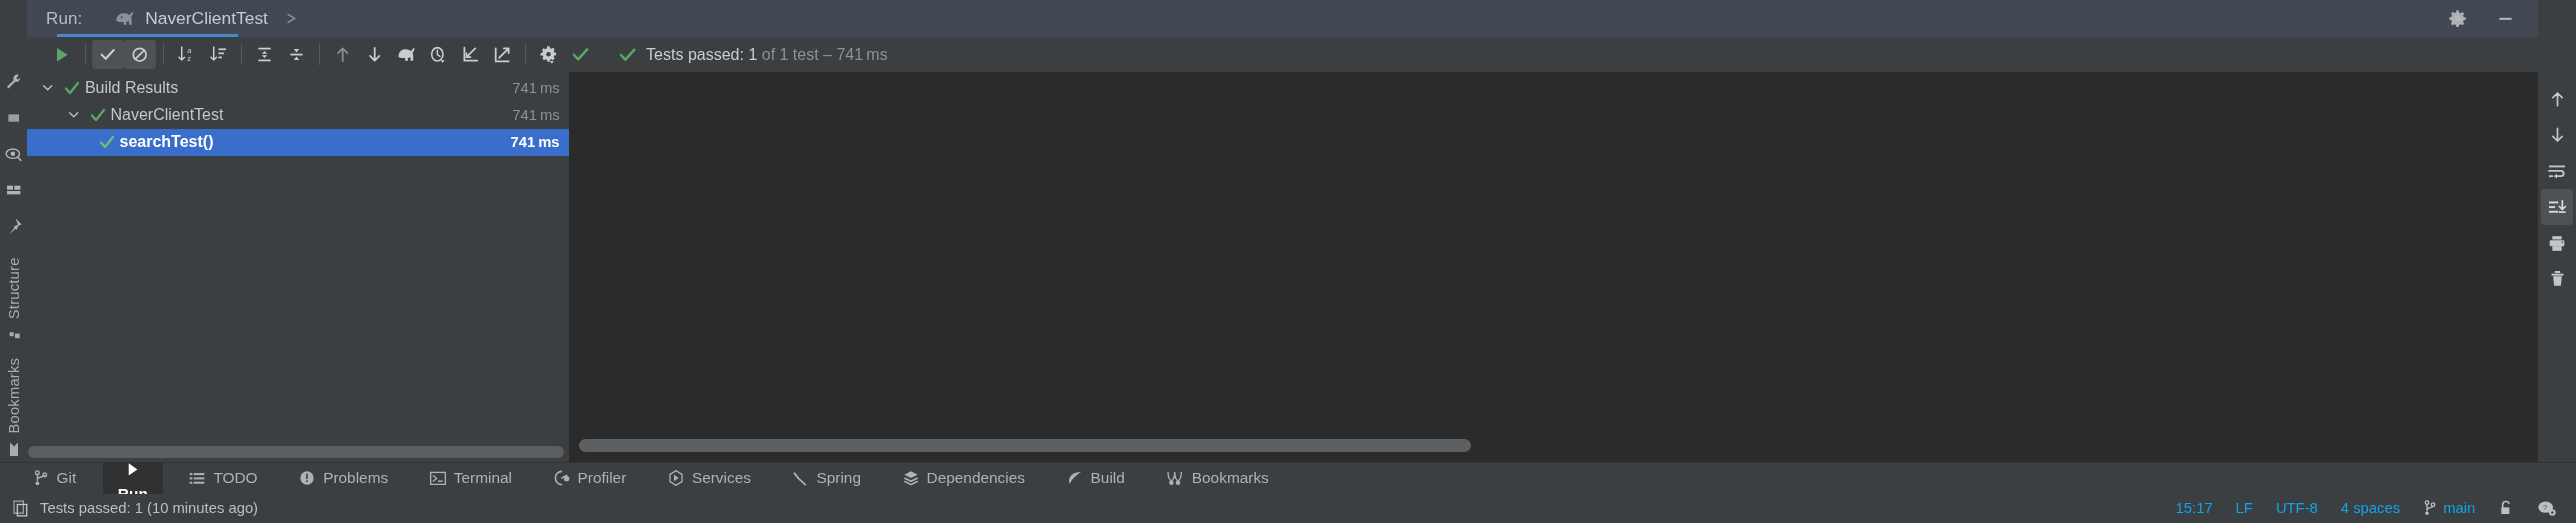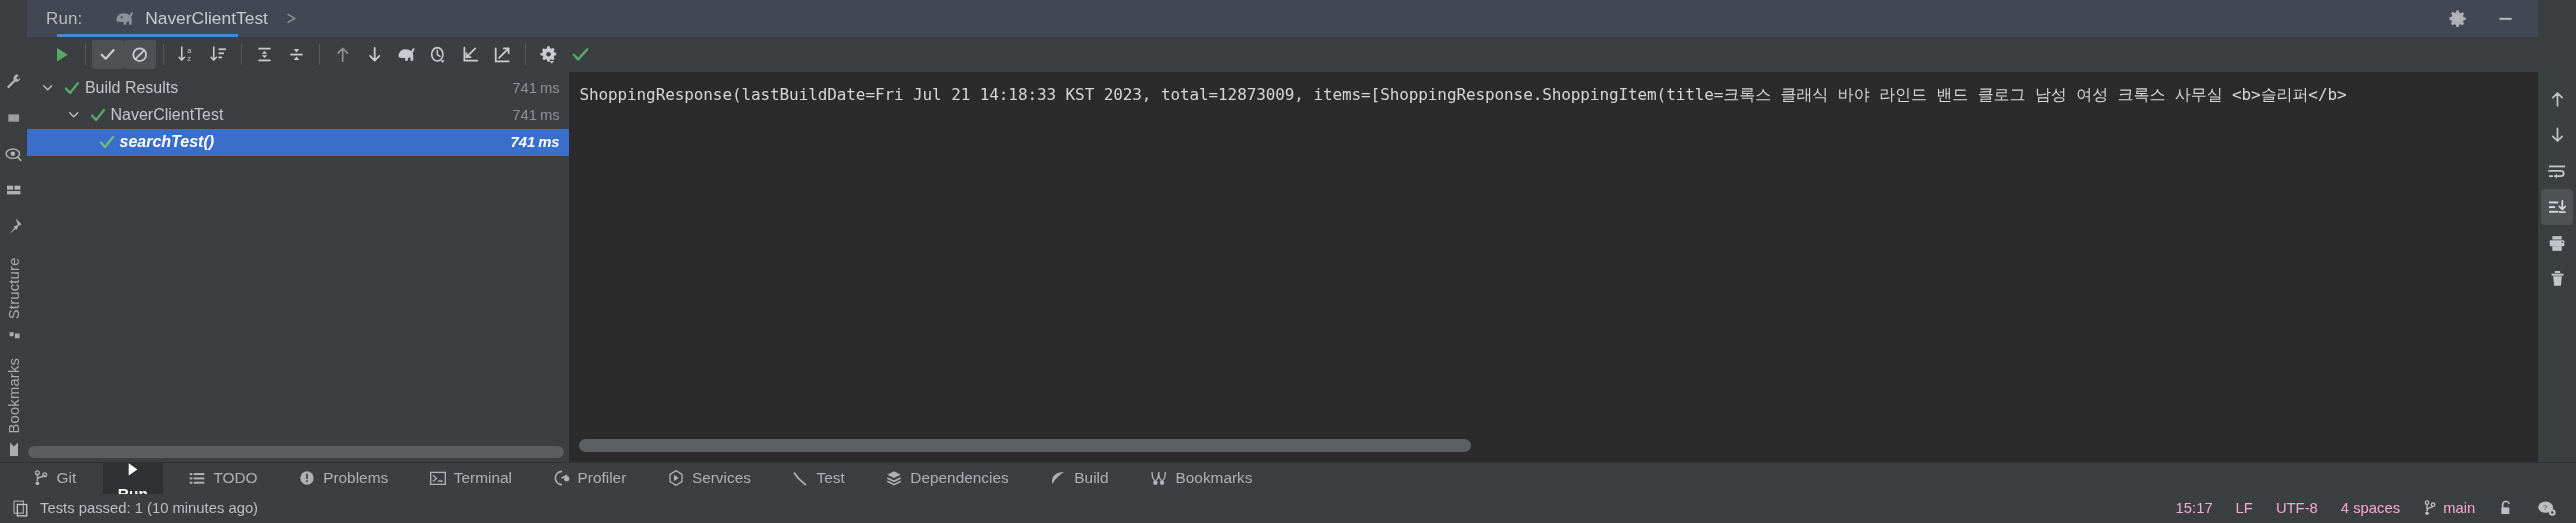--- a/index.html
+++ b/index.html
@@ -77,21 +77,21 @@
   
   .tree-pane {
     width:543px; background:#3c3f41; flex:0 0 auto; display:flex; flex-direction:column;
     border-right:1.3px solid #2b2b2b; position:relative;
   }
   .tree-rows { flex:1; padding-top:2.7px; }
   .tree-row {
     height:27px; display:flex; align-items:center; padding-right:9.4px; position:relative;
     color:#c3c6cb; font-size:16px; white-space:nowrap;
   }
-  .tree-row.selected { background:#3a6ecb; color:#ffffff; font-weight:bold;font-style:italic; }
+  .tree-row.selected { background:#3a6ecb; color:#ffffff; font-weight:bold; }
   .tree-row .arrow { width:23px; display:flex; justify-content:center; align-items:center; }
   .tree-row .tstat { width:25.5px; display:flex; justify-content:center; align-items:center; }
   .tree-row .tname { flex:1; }
   .tree-row .tdur { color:#8e9297; font-size:14.8px;margin-left:16px; }
   .tree-row.selected .tdur { color:#ffffff; font-weight:bold; }
   .indent1 { padding-left:9.4px; }
   .indent2 { padding-left:35px; }
   .indent3 { padding-left:67px; }
   .tree-hscroll {
     position:absolute; left:1.3px; right:5.4px; bottom:4px; height:12px;
@@ -128,21 +128,21 @@
   .tooltab.active { background:#2f3133; color:#ffffff; font-weight:bold;flex-direction:column; }
 
   
   .statusbar {
     height:29.5px; background:#3c3f41; display:flex; align-items:center;
     padding:0 14.8px 0 12px; gap:7px; flex:0 0 auto;
   }
   .sb-left { display:flex; align-items:center; gap:10.7px; }
   .sb-text { color:#bcbfc3; font-size:14.8px; white-space:nowrap; }
   .sb-right { margin-left:auto; display:flex; align-items:center; gap:23px; padding-right:4px; }
-  .sb-item { display:flex; align-items:center; gap:6.7px; color:#f9a8d4; font-size:14.8px; white-space:nowrap; }
+  .sb-item { display:flex; align-items:center; gap:6.7px; color:#0ea5e9; font-size:14.8px; white-space:nowrap; }
 
   svg { display:block; }
 </style>
 </head>
 <body>
 
 <div class="app">
 
   <div class="header">
     <div class="header-left-gutter"></div>
@@ -331,20 +331,28 @@
             <circle cx="14" cy="14" r="3.4" fill="#3c3f41"></circle>
             <path d="M16 24l3 4 3-4z" fill="#c9ccd1"></path>
           </svg>
         </div>
         <div class="tb-btn">
           <svg width="19" height="17.4" viewBox="0 0 28 26">
               <path d="M4 13l6.5 7L24 5" stroke="#59a869" stroke-width="3.6" fill="none" stroke-linecap="round" stroke-linejoin="round"></path>
             </svg>
         </div>
 
+        <div class="status-strip">
+          <span>
+            <svg width="17.4" height="16" viewBox="0 0 26 24">
+                <path d="M3 12l6.5 7L23 4" stroke="#59a869" stroke-width="3.6" fill="none" stroke-linecap="round" stroke-linejoin="round"></path>
+              </svg>
+          </span>
+          <span class="status-text"><span>Tests passed: </span><span>1</span><span class="dim"> of 1 test – 741 ms</span></span>
+        </div>
       </div>
 
       <div class="content-row">
 
         <div class="tree-pane">
           <div class="tree-rows">
 
             <div class="tree-row indent1">
               <span class="arrow">
                 <svg width="13.4" height="13.4" viewBox="0 0 20 20">
@@ -384,21 +392,20 @@
               <span class="tname">searchTest()</span>
               <span class="tdur">741 ms</span>
             </div>
           </div>
           <div class="tree-hscroll">
             <div class="thumb"></div>
           </div>
         </div>
 
         <div class="console-pane">
-          <div class="console-text">ShoppingResponse(lastBuildDate=Fri Jul 21 14:18:33 KST 2023, total=12873009, items=[ShoppingResponse.ShoppingItem(title=크록스 클래식 바야 라인드 밴드 클로그 남성 여성 크록스 사무실 &lt;b&gt;슬리퍼&lt;/b&gt;</div>
           <div class="console-hscroll">
             <div class="thumb"></div>
           </div>
         </div>
 
         <div class="rstrip">
           <div class="rstrip-btn">
             <svg width="19" height="20" viewBox="0 0 28 30">
                 <path d="M14 25V6M14 6L7 13M14 6l7 7" stroke="#c2c5c9" stroke-width="2.6" fill="none" stroke-linecap="round" stroke-linejoin="round"></path>
               </svg>
@@ -526,21 +533,21 @@
       <span>Services</span>
     </div>
 
     <div class="tooltab">
       <span>
         <svg width="16" height="16" viewBox="0 0 24 24">
           <path d="M4 3l7 9-2 2-7-9z" fill="#aeb1b5"></path>
           <path d="M10 13l10 9" stroke="#aeb1b5" stroke-width="2.6" stroke-linecap="round"></path>
         </svg>
       </span>
-      <span>Test</span>
+      <span>Spring</span>
     </div>
 
     <div class="tooltab">
       <span>
         <svg width="16" height="16" viewBox="0 0 24 24">
           <path d="M12 2l10 5-10 5L2 7z" fill="#aeb1b5"></path>
           <path d="M2 12l10 5 10-5" stroke="#aeb1b5" stroke-width="2.4" fill="none"></path>
           <path d="M2 17l10 5 10-5" stroke="#aeb1b5" stroke-width="2.4" fill="none"></path>
         </svg>
       </span>

